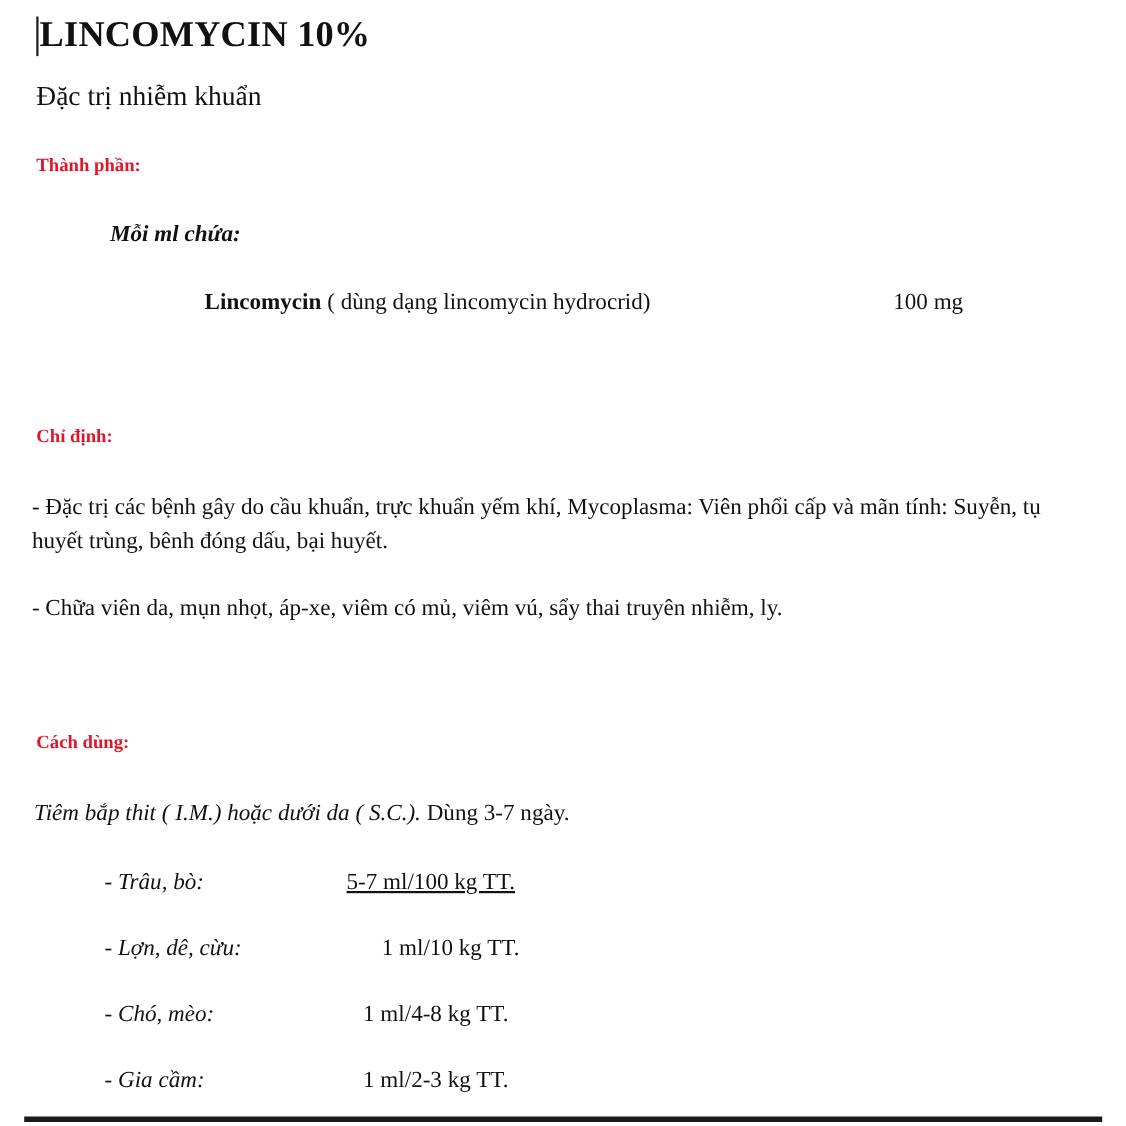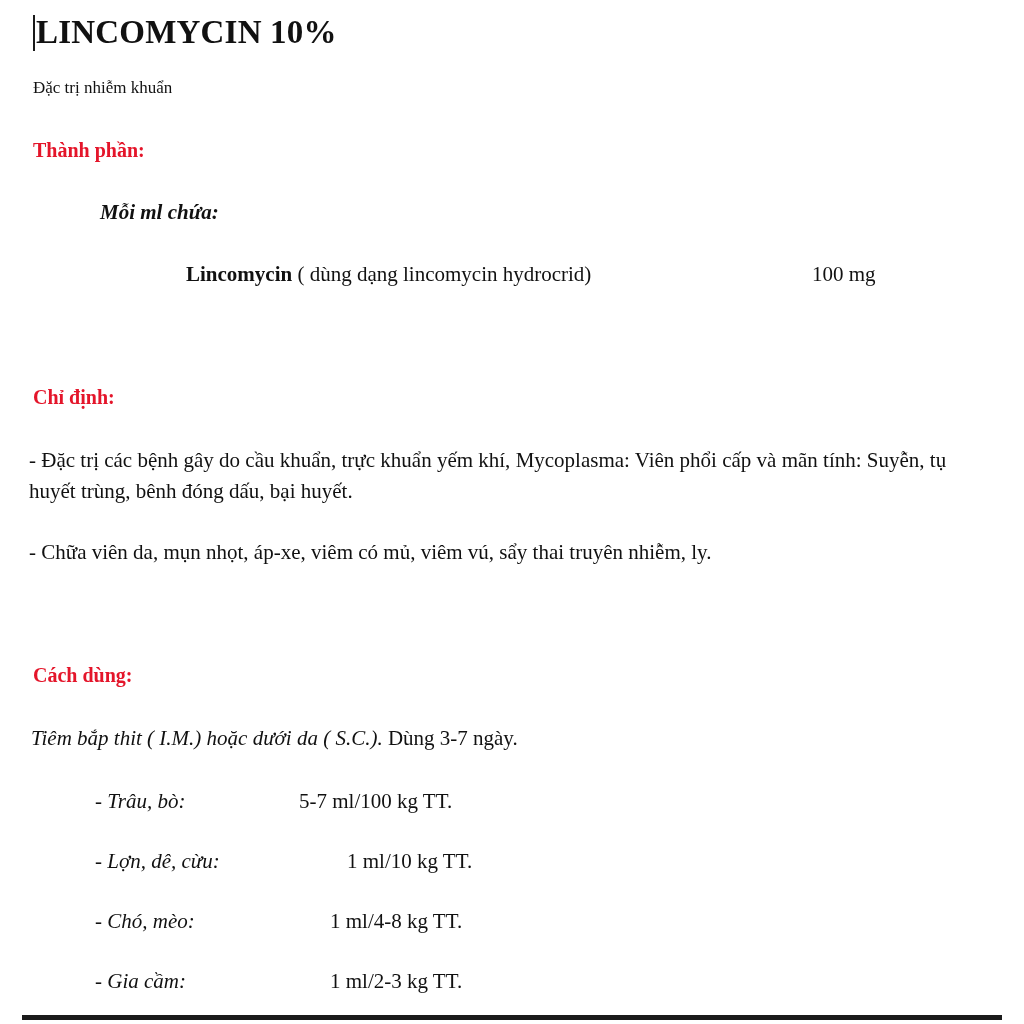--- a/index.html
+++ b/index.html
@@ -46,30 +46,30 @@
     letter-spacing: 0.2px;
     line-height: 40px;
     white-space: nowrap;
     color: #111111;
   }
 
   .subtitle {
     position: absolute;
     left: 33px;
     top: 74px;
+    font-size: 25px;
+    line-height: 28px;
+    white-space: nowrap;
+  }
+
+  
+  .section-heading {
+    position: absolute;
+    left: 33px;
     font-size: 17px;
-    line-height: 28px;
-    white-space: nowrap;
-  }
-
-  
-  .section-heading {
-    position: absolute;
-    left: 33px;
-    font-size: 20px;
     font-weight: bold;
     line-height: 28px;
     white-space: nowrap;
   }
   #h-thanhphan { top: 136px; }
   #h-chidinh  { top: 383px; }
   #h-cachdung { top: 661px; }
 
   
   .comp-lead {
@@ -141,21 +141,21 @@
   }
   .dose-value {
     position: absolute;
     top: 0;
     font-style: normal;
   }
   #dose-0 { left: 95px; top: 786px; }
   #dose-1 { left: 95px; top: 846px; }
   #dose-2 { left: 95px; top: 906px; }
   #dose-3 { left: 95px; top: 966px; }
-  #dose-0 .dose-value { left: 204px; }
+  #dose-0 .dose-value { left: 220px; text-decoration: underline; }
   #dose-1 .dose-value { left: 252px; }
   #dose-2 .dose-value { left: 235px; }
   #dose-3 .dose-value { left: 235px; }
 
   
   .bottom-bar {
     position: absolute;
     left: 22px;
     top: 1015px;
     width: 980px;

